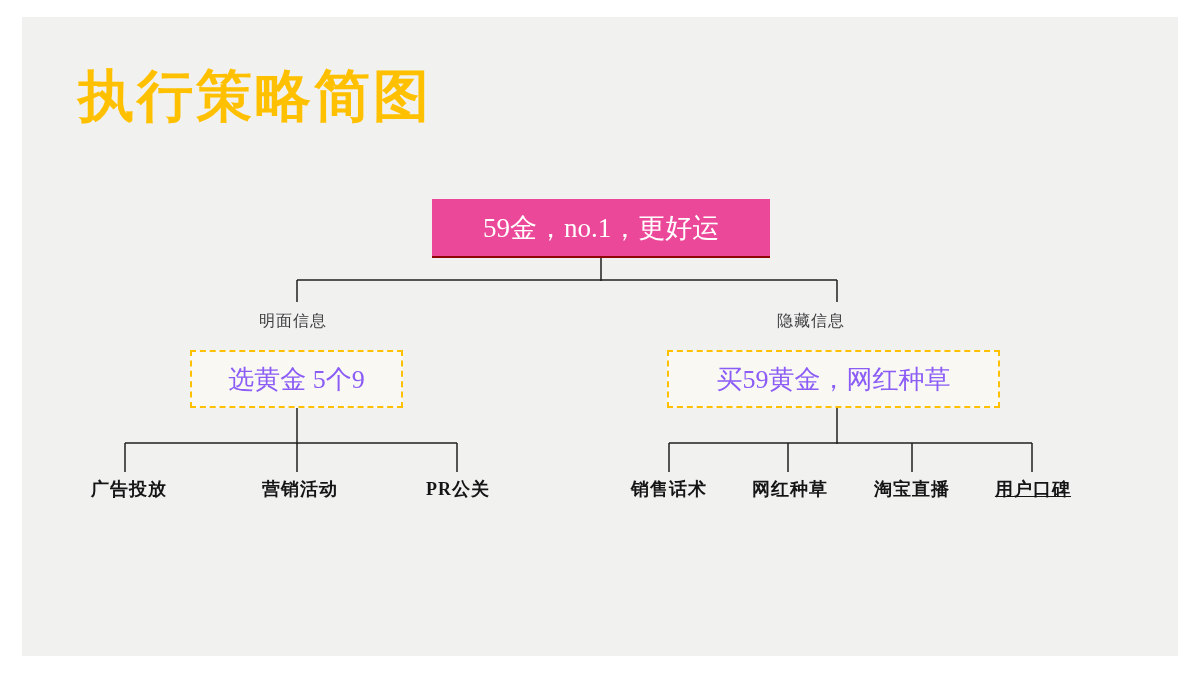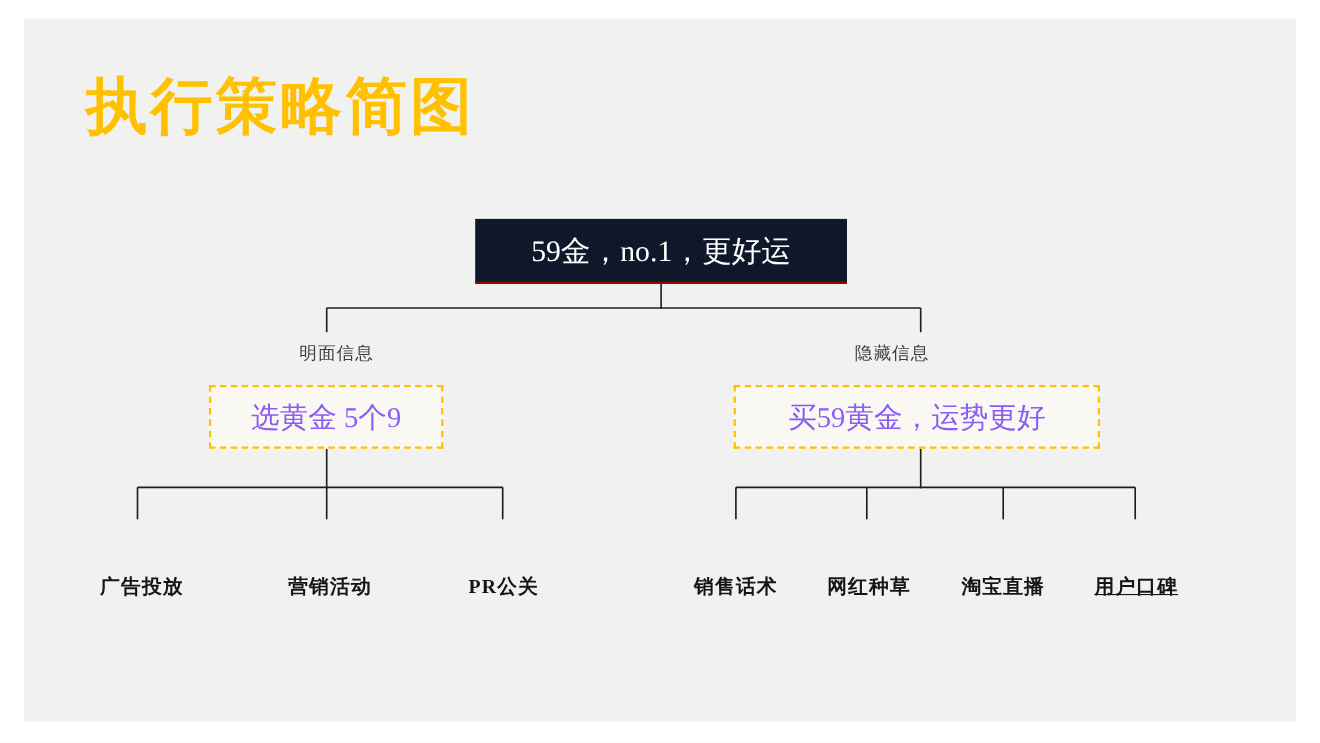--- a/index.html
+++ b/index.html
@@ -40,42 +40,42 @@
   .connector-svg line {
     stroke: #1F1F1F;
     stroke-width: 1.5;
   }
   .root-node {
     position: absolute;
     left: 432px;
     top: 199px;
     width: 338px;
     height: 59px;
-    background: #0f172a;
+    background: #ec4899;
     border-bottom: 2px solid #8E0505;
     box-sizing: border-box;
     display: flex;
     align-items: center;
     justify-content: center;
     color: #ffffff;
     font-size: 27px;
     font-family: "Liberation Serif", "DejaVu Serif", serif;
     white-space: nowrap;
   }
   .branch-tag {
     position: absolute;
     top: 311px;
     transform: translateX(-50%);
     font-size: 16px;
     color: #3D3D3D;
     font-family: "Liberation Serif", "DejaVu Serif", serif;
     letter-spacing: 1px;
     white-space: nowrap;
   }
-  .branch-tag.left  { left: 306px; }
+  .branch-tag.left  { left: 293px; }
   .branch-tag.right { left: 811px; }
   .strategy-box {
     position: absolute;
     top: 350px;
     height: 58px;
     box-sizing: border-box;
     border: 2px dashed #FFC000;
     background: #F9F8F2;
     display: flex;
     align-items: center;
@@ -90,21 +90,20 @@
   .leaf-label {
     position: absolute;
     top: 477px;
     transform: translateX(-50%);
     font-size: 18px;
     font-weight: bold;
     color: #151515;
     font-family: "Liberation Serif", "DejaVu Serif", serif;
     letter-spacing: 1px;
     white-space: nowrap;
-    margin-top: 44px;
   }
 </style>
 </head>
 <body>
 
 <div class="slide">
 
   <h1 class="page-title" style="margin:0; position:absolute;">执行策略简图</h1>
 </div>
 
@@ -128,21 +127,21 @@
   <line x1="912" y1="443" x2="912" y2="472"></line>
   <line x1="1032" y1="443" x2="1032" y2="472"></line>
 </svg>
 
 <div class="root-node">59金，no.1，更好运</div>
 
 <div class="branch-tag left">明面信息</div>
 <div class="branch-tag right">隐藏信息</div>
 
 <div class="strategy-box left">选黄金 5个9</div>
-<div class="strategy-box right">买59黄金，运势更好</div>
+<div class="strategy-box right">买59黄金，网红种草</div>
 
 <div class="leaf-label" style="left:129px;">广告投放</div>
 <div class="leaf-label" style="left:300px;">营销活动</div>
 <div class="leaf-label" style="left:458px;">PR公关</div>
 
 <div class="leaf-label" style="left:669px;">销售话术</div>
 <div class="leaf-label" style="left:790px;">网红种草</div>
 <div class="leaf-label" style="left:912px;">淘宝直播</div>
 <div class="leaf-label" style="left:1033px;text-decoration:underline;">用户口碑</div>
 

